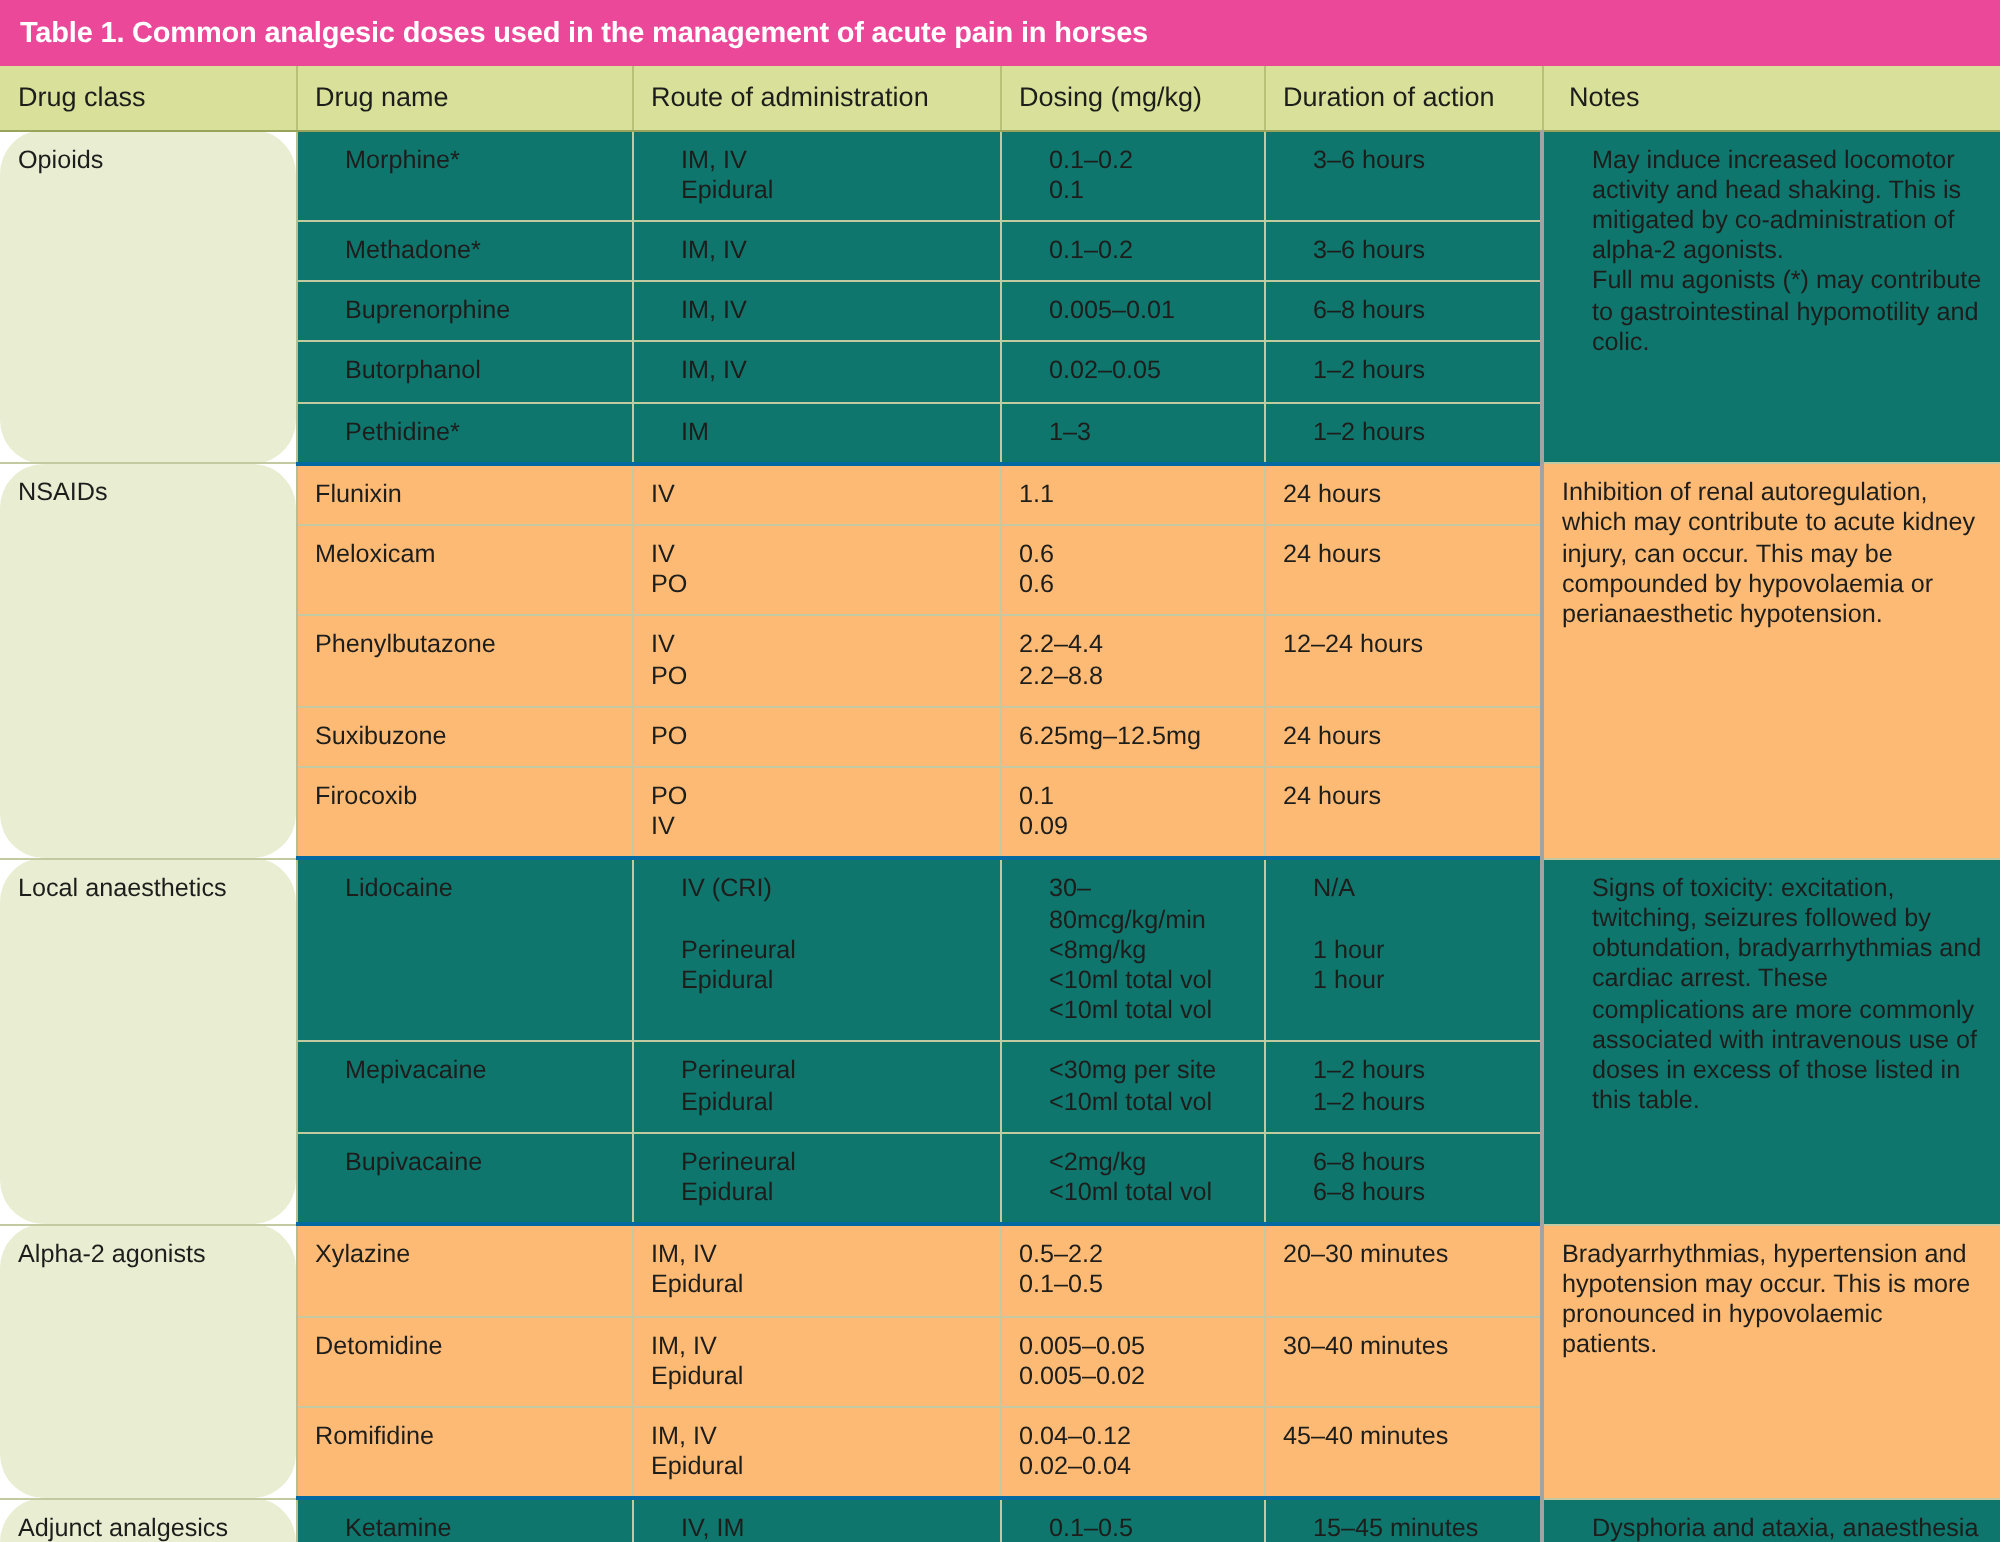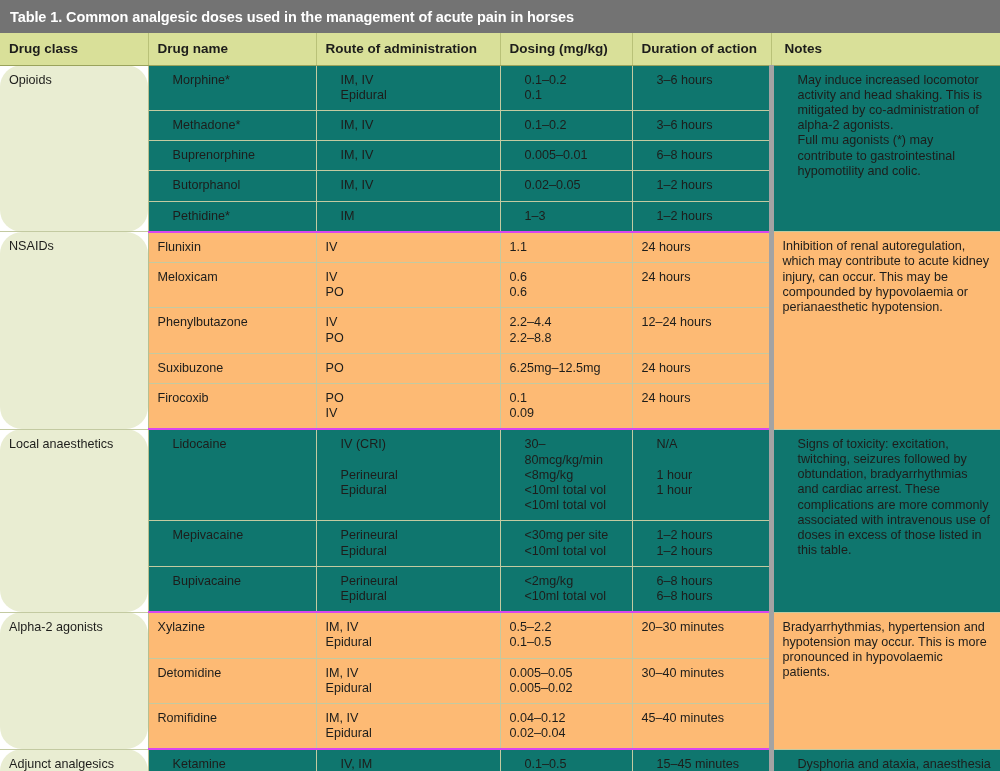--- a/index.html
+++ b/index.html
@@ -13,21 +13,21 @@
     color: #1d1d1b;
     overflow: hidden;
   }
   .table-wrap {
     width: 1000px;
     height: 771px;
     position: relative;
     background: #ffffff;
   }
   .caption-bar {
-    background: #737373;
+    background: #ec4899;
     color: #ffffff;
     height: 33px;
     display: flex;
     align-items: center;
     padding: 0 10px;
     font-size: 14.5px;
     font-weight: bold;
     letter-spacing: -0.1px;
     white-space: nowrap;
   }
@@ -40,21 +40,21 @@
   col.c-name  { width: 168px; }
   col.c-route { width: 184px; }
   col.c-dose  { width: 132px; }
   col.c-dur   { width: 139px; }
   col.c-notes { width: 229px; }
 
   thead th {
     background: #d9e099;
     color: #1d1d1b;
     font-size: 13.5px;
-    font-weight: bold;
+    font-weight: normal;
     text-align: left;
     padding: 8px 9px 8px 9px;
     height: 32px;
     border-right: 1px solid #b9c178;
     border-bottom: 1px solid #9aa35c;
     vertical-align: middle;
     white-space: nowrap;
   }
   thead th:last-child { border-right: none; padding-left: 13px; }
 
@@ -73,25 +73,25 @@
     background: #e9edd2;
     border-right: 1px solid #b7bf90;
     font-size: 12.6px;
     border-radius: 22px;
   }
   
   tr.g-light td.body-cell { background: #0f766e; padding-left: 24px; }
   tr.g-mid   td.body-cell { background: #fdba74; }
 
   td.notes-cell {
-    border-left: 5px solid #a3a3a3;
+    border-left: 2px solid #a3a3a3;
   }
 
   
-  tr.group-end > td { border-bottom: 2px solid #d946ef; }
+  tr.group-end > td { border-bottom: 2px solid #0369a1; }
 
   .multiline { white-space: pre-line; }
 </style>
 </head>
 <body>
 
 <div class="table-wrap">
 
   <div class="caption-bar">Table 1. Common analgesic doses used in the management of acute pain in horses</div>
 

